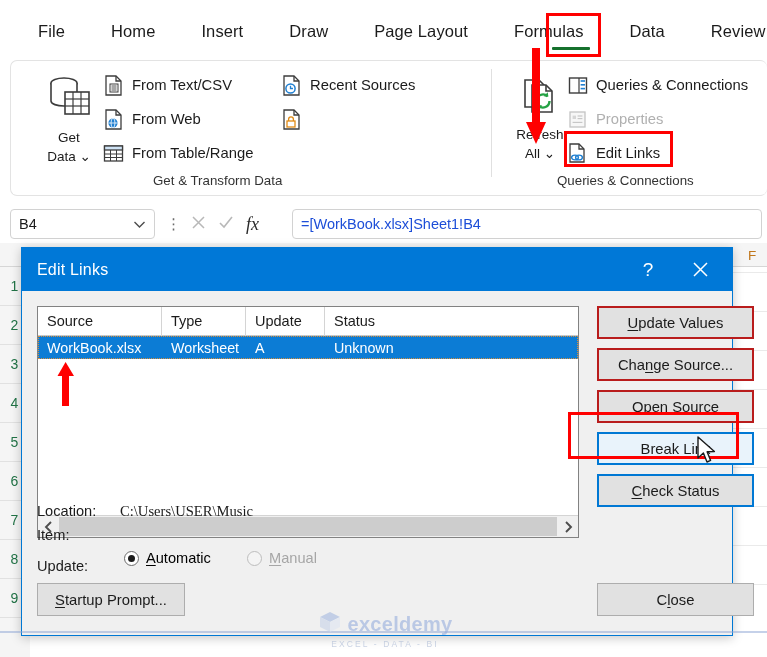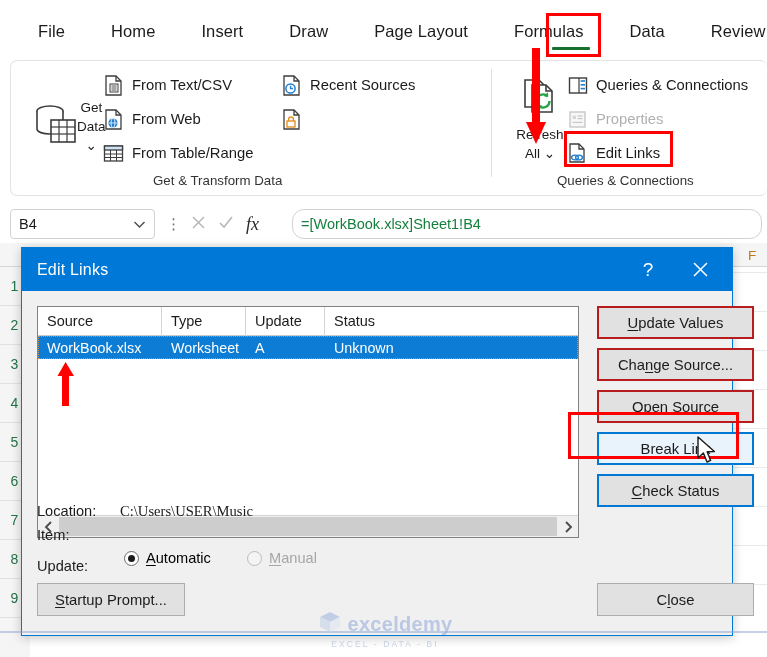--- a/index.html
+++ b/index.html
@@ -44,21 +44,21 @@
     border-radius:7px;
     border-right:none;
   }
   .ribbon-sep {
     position:absolute; top:8px; width:1px; height:108px; background:#e0e0e0;
   }
 
   
   .getdata {
     position:absolute; left:22px; top:8px; width:72px; height:112px;
-    display:flex; align-items:center;
+    display:flex; flex-direction:column; align-items:center;
   }
   .getdata-label {
     font-size:13.5px; color:#1b1b1b; text-align:center; line-height:19px;
     margin-top:3px;
   }
   .gd-icon { margin-top:6px; }
 
   .rcmd {
     position:absolute; display:flex; align-items:center; gap:8px;
     font-size:14.8px; color:#1b1b1b; white-space:nowrap;
@@ -99,23 +99,23 @@
     font-size:14.5px; color:#1b1b1b;
   }
   .namebox .chev { margin-left:auto; }
   .fb-dots { position:absolute; left:166px; top:11px; font-size:15px; color:#6b6b6b; letter-spacing:0; line-height:16px;}
   .fb-icons {
     position:absolute; left:182px; top:4px; width:103px; height:30px;
     display:flex; align-items:center; gap:12px; padding-left:9px;
   }
   .fb-input {
     position:absolute; left:292px; top:4px; width:470px; height:30px;
-    border:1px solid #d2d2d2; border-radius:12px; background:#fff;
+    border:1px solid #d2d2d2; border-radius:4px; background:#fff;
     display:flex; align-items:center; padding:0 8px;
-    font-size:14.5px; color:#15803d;
+    font-size:14.5px; color:#1d4ed8;
   }
 
   
   .grid { position:absolute; left:0; top:243px; width:767px; height:414px; background:#ffffff; }
   .colhdr {
     position:absolute; left:0; top:243px; width:767px; height:24px;
     background:#f5f5f5; border-bottom:1px solid #d6d6d6;
   }
   .colhdr-cell {
     position:absolute; top:0; height:24px;

